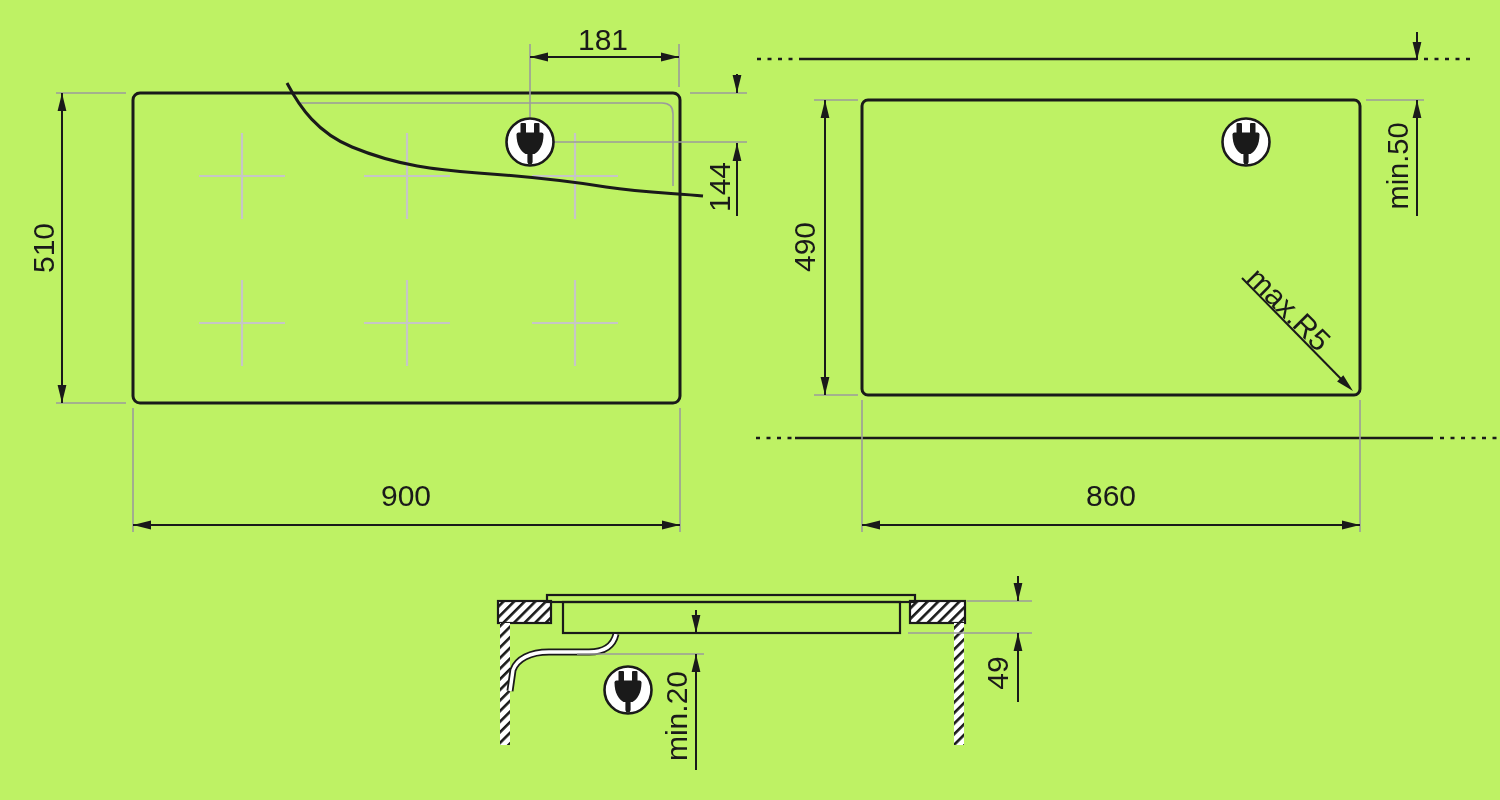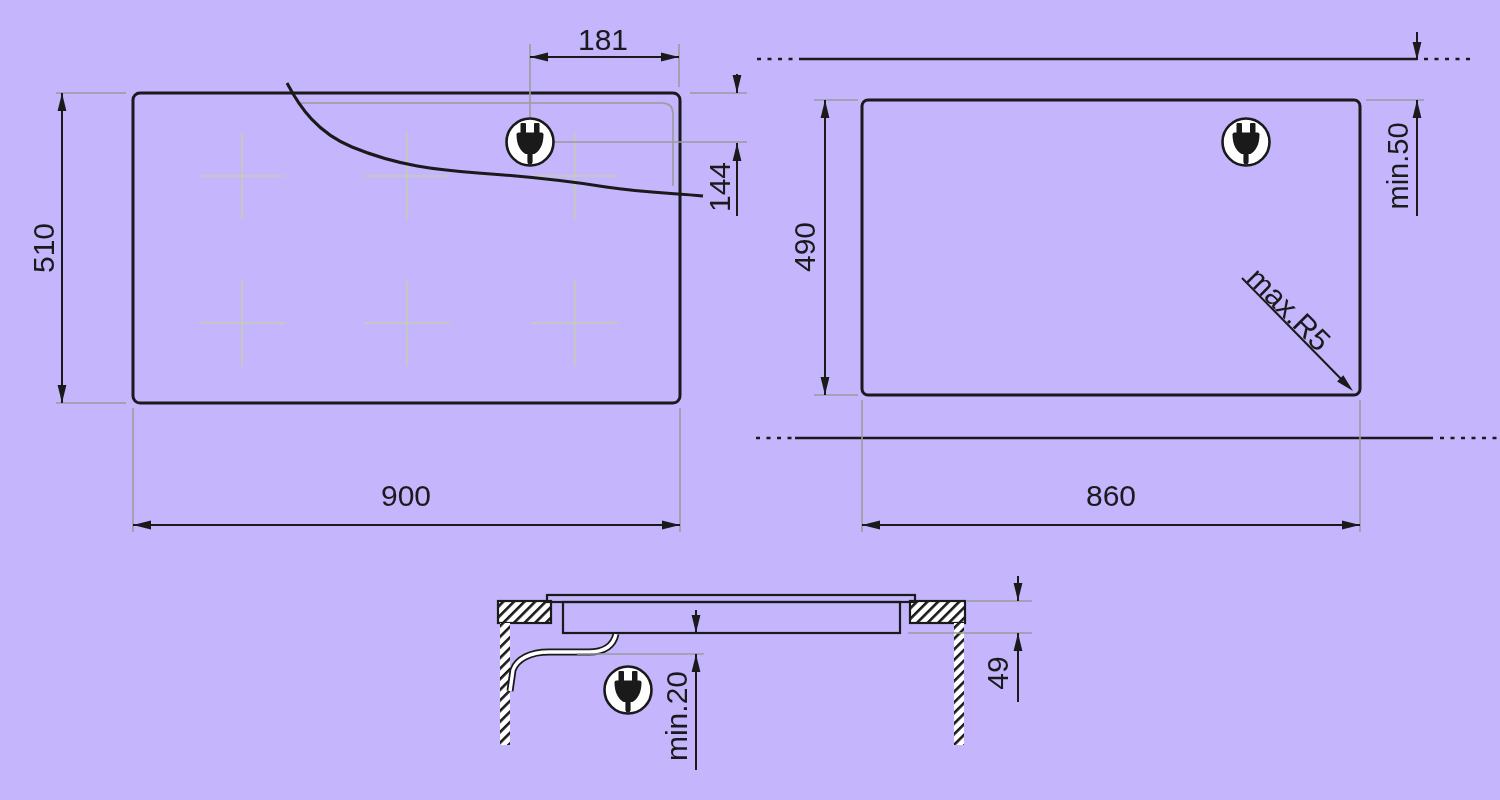--- a/index.html
+++ b/index.html
@@ -1,16 +1,16 @@
 <!DOCTYPE html>
 <html><head>
 <meta charset="utf-8">
 <style>
   html,body{margin:0;padding:0;background:#fff;}
-  .stage{position:relative;width:1500px;height:800px;background:#c4b5fd;overflow:hidden;}
+  .stage{position:relative;width:1500px;height:800px;background:#bef264;overflow:hidden;}
   svg{display:block;}
   text{font-family:"Liberation Sans","DejaVu Sans",sans-serif;fill:#1a1a1a;}
   .dim{font-size:30px;text-anchor:middle;dominant-baseline:central;}
   .dim-sm{font-size:29px;text-anchor:middle;dominant-baseline:central;}
   .blk{stroke:#1a1a1a;fill:none;}
   .ref{stroke:#9b9b9b;stroke-width:1.6;fill:none;}
   .dimline{stroke:#1a1a1a;stroke-width:2;fill:none;}
   .arrow{fill:#1a1a1a;stroke:none;}
   .cross{stroke:#c6c6c6;stroke-width:2.2;}
 </style>

